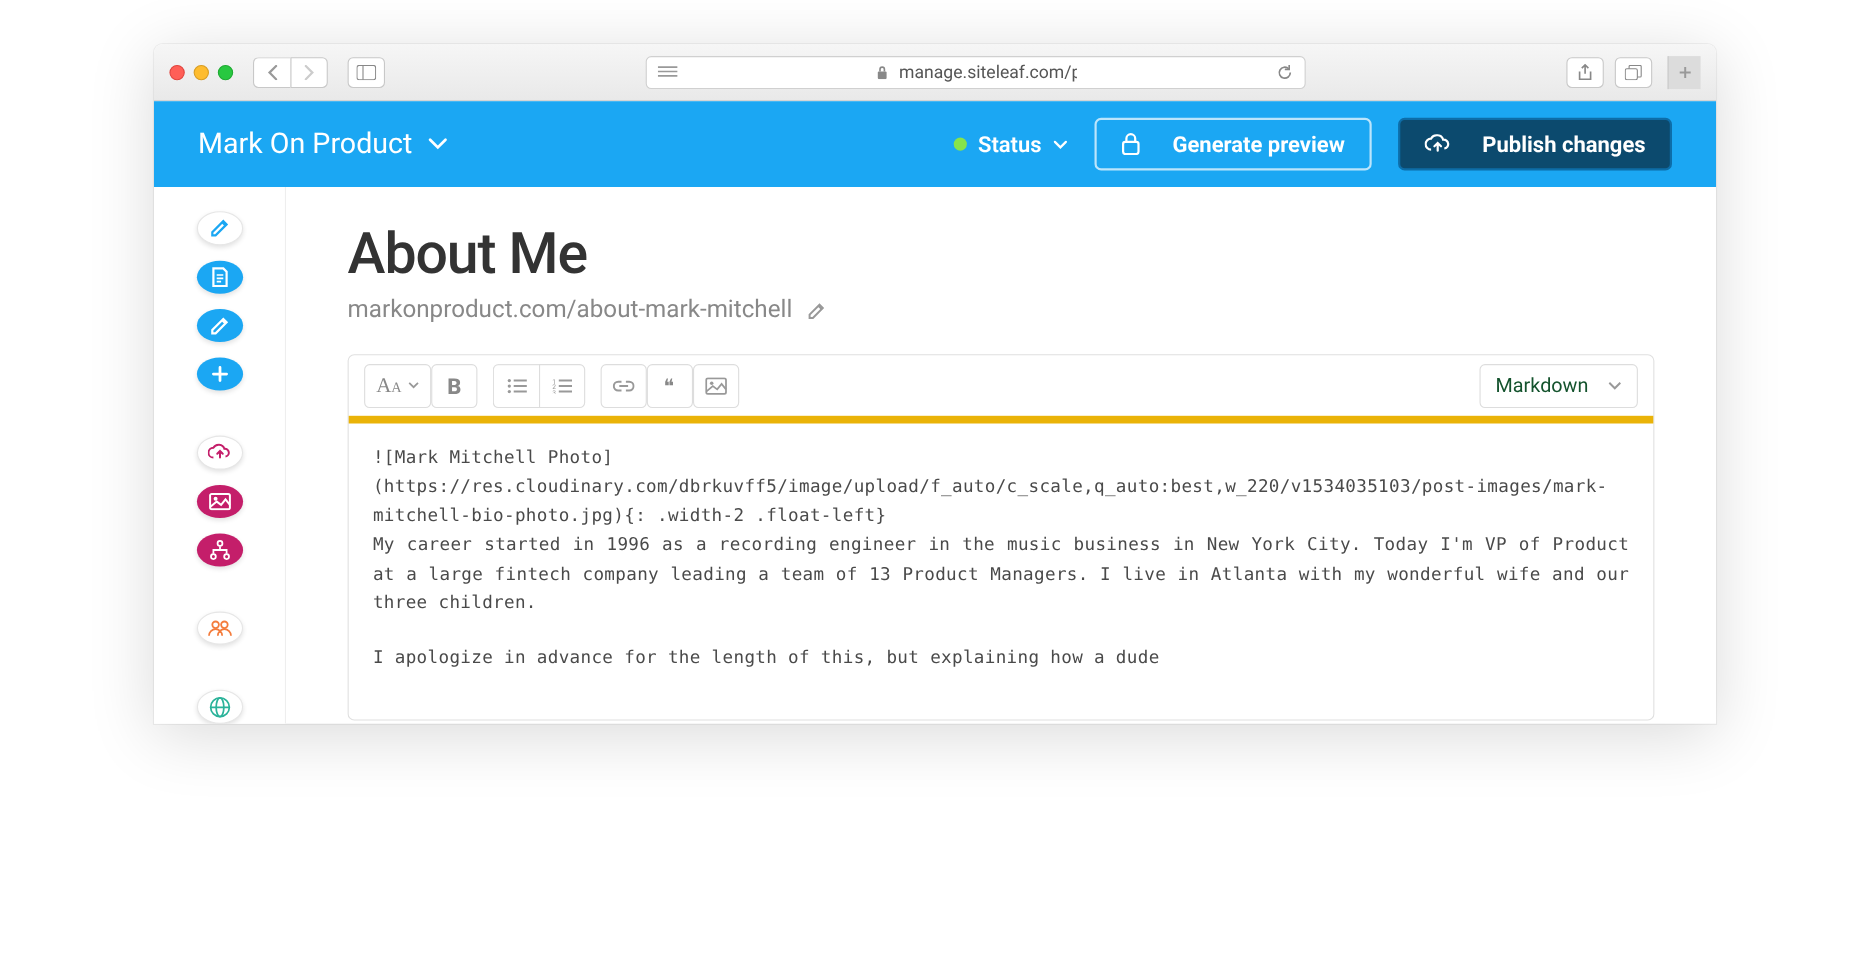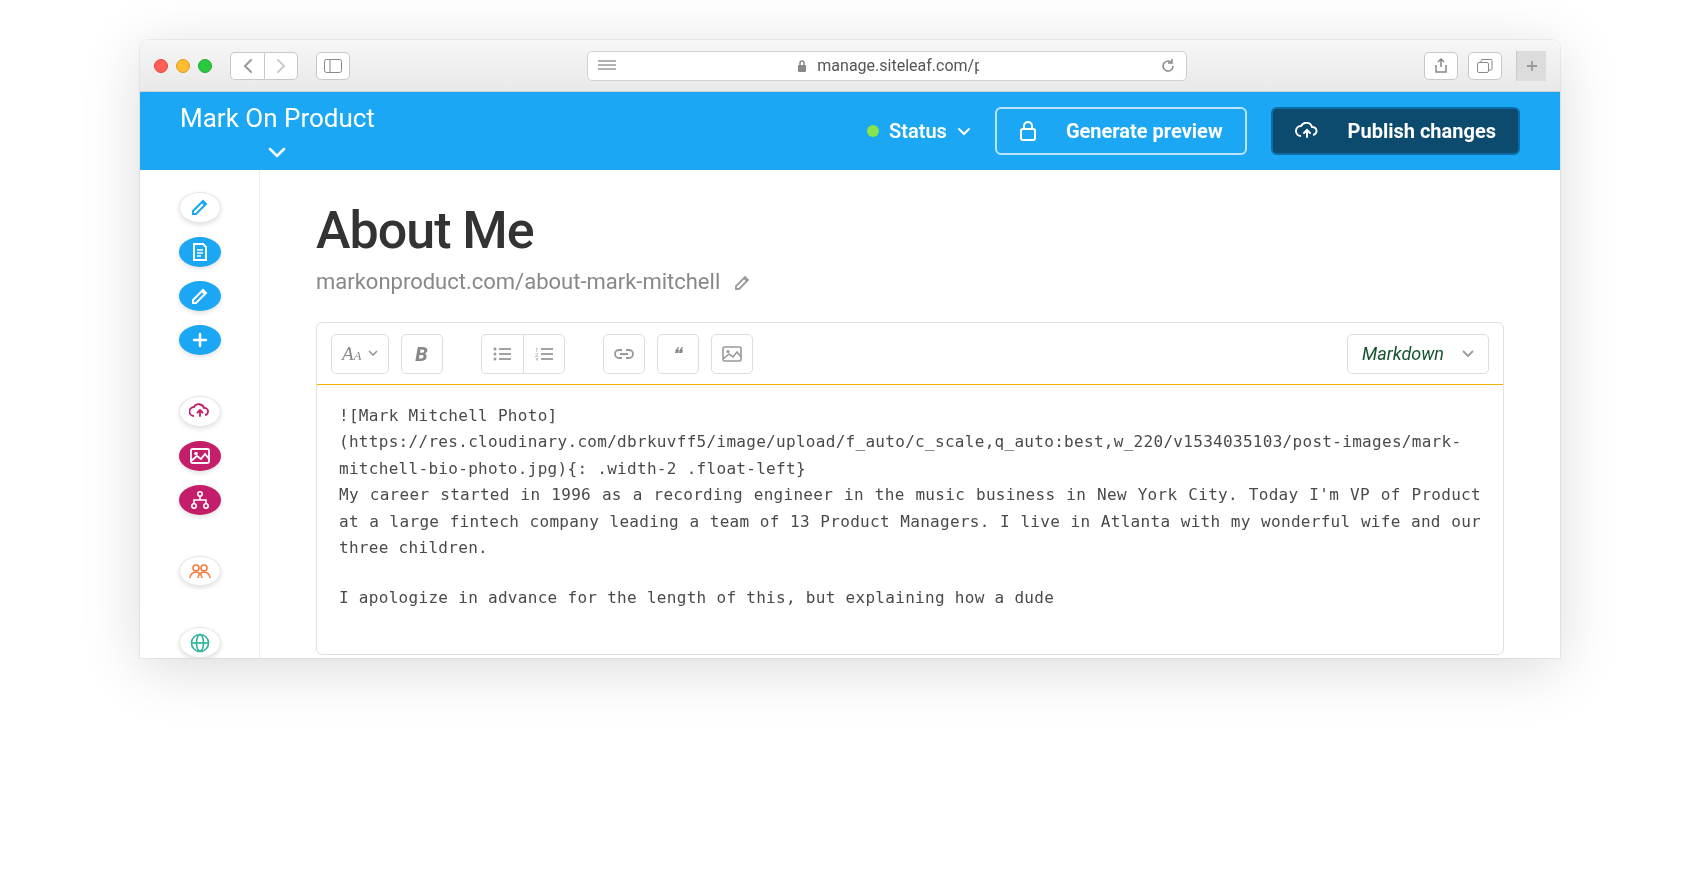--- a/index.html
+++ b/index.html
@@ -79,21 +79,20 @@
       padding: 0 40px;
       color: #fff;
       gap: 24px;
     }
     .site-title {
       font-size: 26px;
       font-weight: 400;
       display: flex;
       align-items: center;
       gap: 14px;
-      flex-direction: column;
     }
     .header-spacer { flex: 1; }
     .status-pill {
       display: flex; align-items: center; gap: 10px;
       font-size: 20px; font-weight: 600;
     }
     .status-dot { width: 12px; height: 12px; border-radius: 50%; background: #87e34b; }
     .header-btn {
       border: 2px solid rgba(255,255,255,0.7);
       padding: 10px 22px;
@@ -154,25 +153,23 @@
       font-size: 22px; color: #888; margin-top: 8px;
     }
 
     .editor-wrap {
       border: 1px solid #e0e0e0;
       border-radius: 6px;
       margin-top: 28px;
     }
     .toolbar {
       height: 62px;
-      border-bottom: 1px solid #eab308;
+      border-bottom: 7px solid #eab308;
       display: flex; align-items: center;
       padding: 0 14px;
-      gap: 12px;
-      font-style: italic;
     }
     .tb-btn {
       height: 40px; min-width: 42px;
       border: 1px solid #ddd;
       border-radius: 5px;
       background: #fff;
       display: flex; align-items: center; justify-content: center;
       color: #888;
       padding: 0 10px;
       font-size: 18px;

